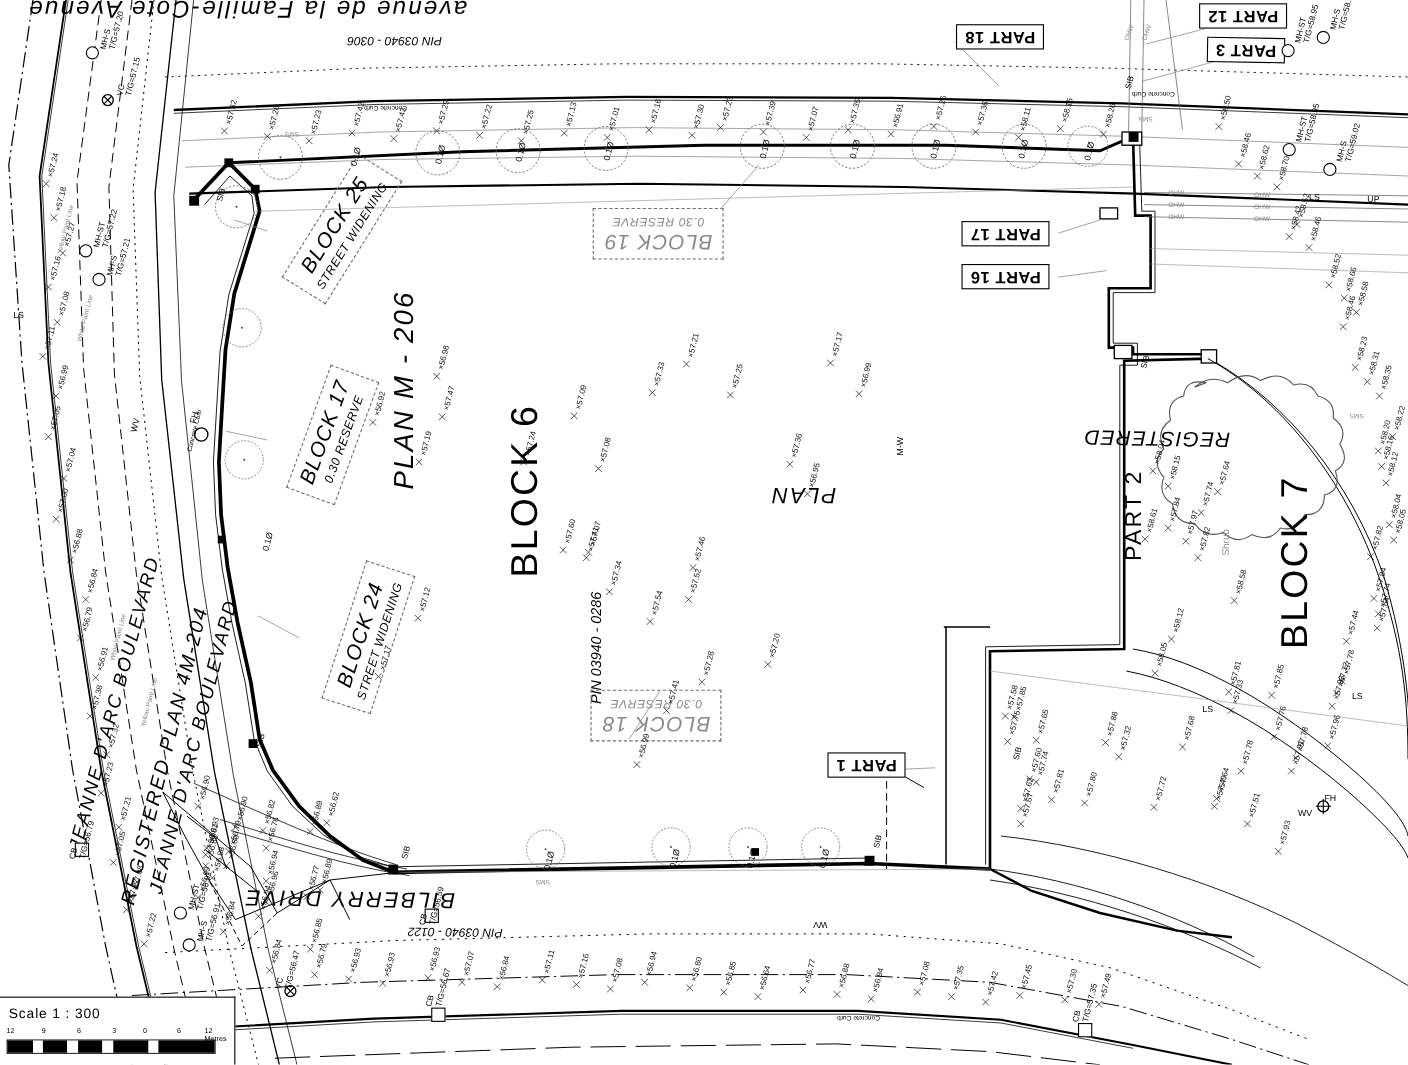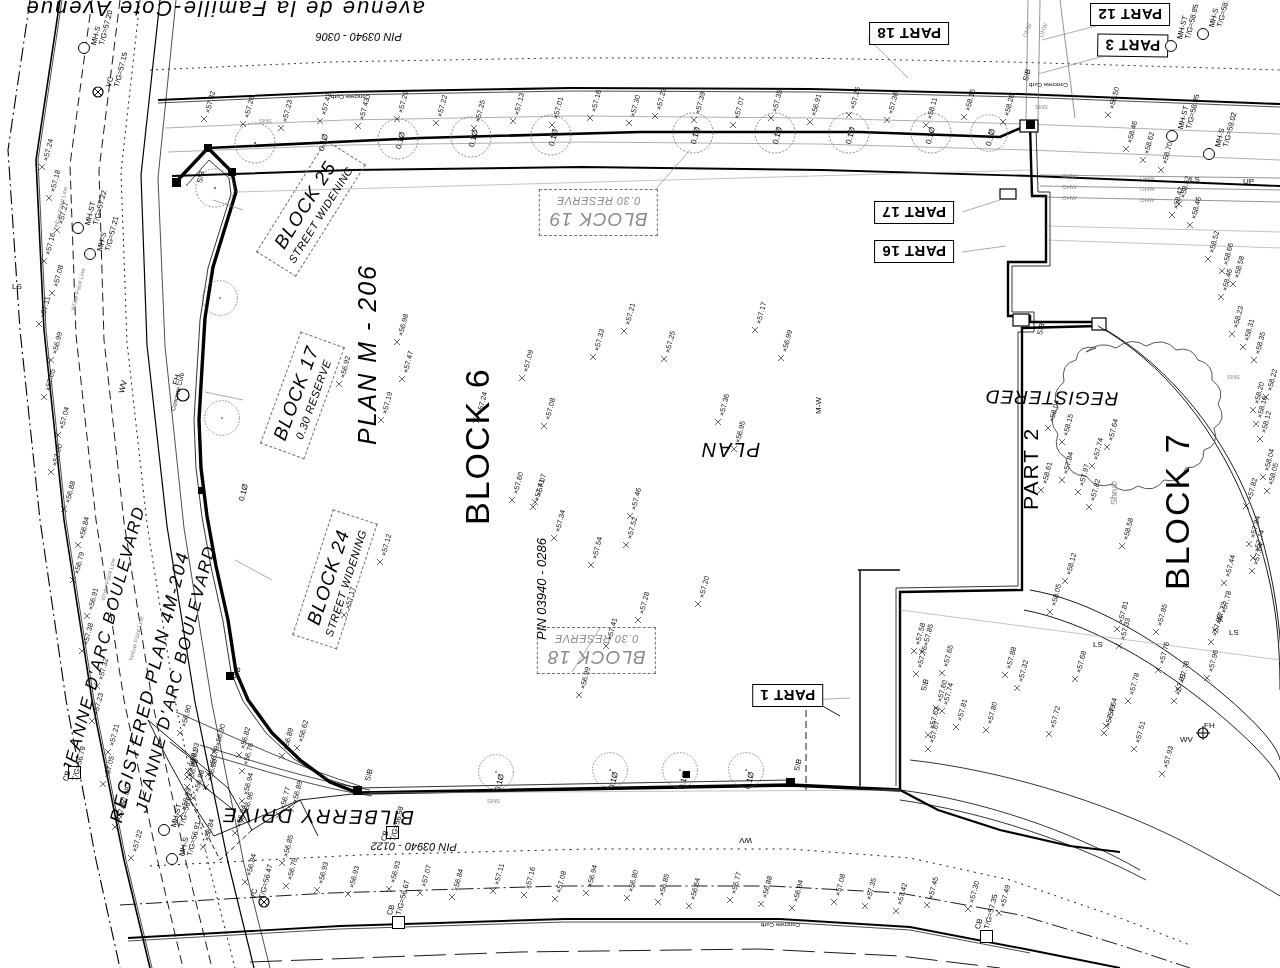--- a/index.html
+++ b/index.html
@@ -880,14 +880,37 @@
       <div class="lbl elev" style="left: 1065px; top: 574px; transform: rotate(-76deg);">×58.12</div>
       <div class="lbl elev" style="left: 1092px; top: 459px; transform: rotate(-76deg);">×57.74</div>
       <div class="lbl elev" style="left: 1107px; top: 440px; transform: rotate(-76deg);">×57.64</div>
       <div class="lbl elev" style="left: 1062px; top: 473px; transform: rotate(-76deg);">×57.84</div>
       <div class="lbl elev" style="left: 1062px; top: 435px; transform: rotate(-76deg);">×58.15</div>
       <div class="lbl elev" style="left: 1078px; top: 485px; transform: rotate(-76deg);">×57.97</div>
       <div class="lbl elev" style="left: 1122px; top: 539px; transform: rotate(-76deg);">×58.58</div>
       <div class="lbl elev" style="left: 1041px; top: 483px; transform: rotate(-76deg);">×58.61</div>
     </div>
 
+  <div id="scalebar">
+    <div class="st">Scale  1 : 300</div>
+    <div class="ticks">
+      <span class="tk" style="left:0px">12</span>
+      <span class="tk" style="left:32px">9</span>
+      <span class="tk" style="left:64px">6</span>
+      <span class="tk" style="left:96px">3</span>
+      <span class="tk" style="left:124px">0</span>
+      <span class="tk" style="left:155px">6</span>
+      <span class="tk" style="left:180px">12 Metres</span>
+    </div>
+    <div class="bar">
+      <i style="width:12%;background:#000"></i>
+        <i style="width:5%;background:#fff"></i>
+      <i style="width:12%;background:#000"></i>
+        <i style="width:5%;background:#fff"></i>
+      <i style="width:12%;background:#000"></i>
+        <i style="width:5%;background:#fff"></i>
+      <i style="width:17%;background:#000"></i>
+        <i style="width:5%;background:#fff"></i>
+      <i style="width:27%;background:#000"></i>
+    </div>
+  </div>
 
 </div>
 
 </body></html>

